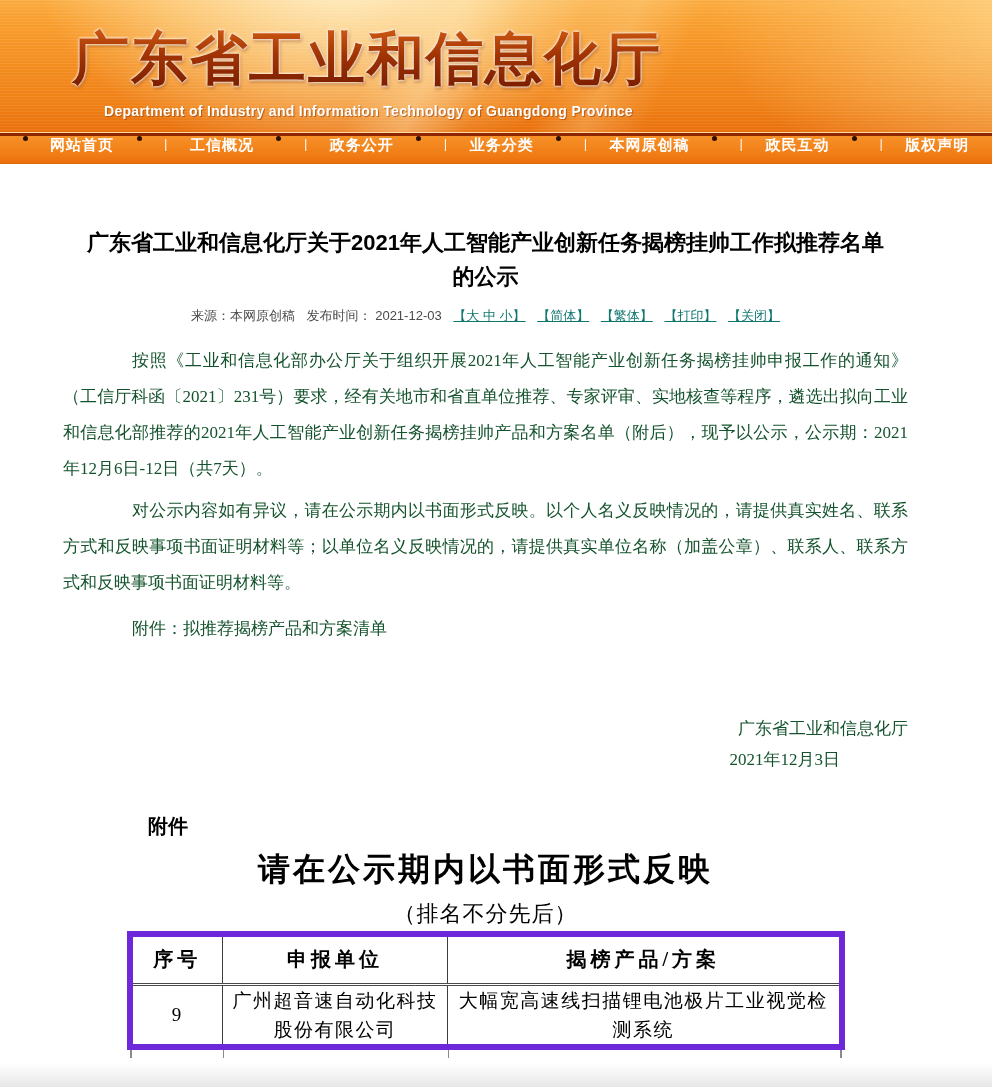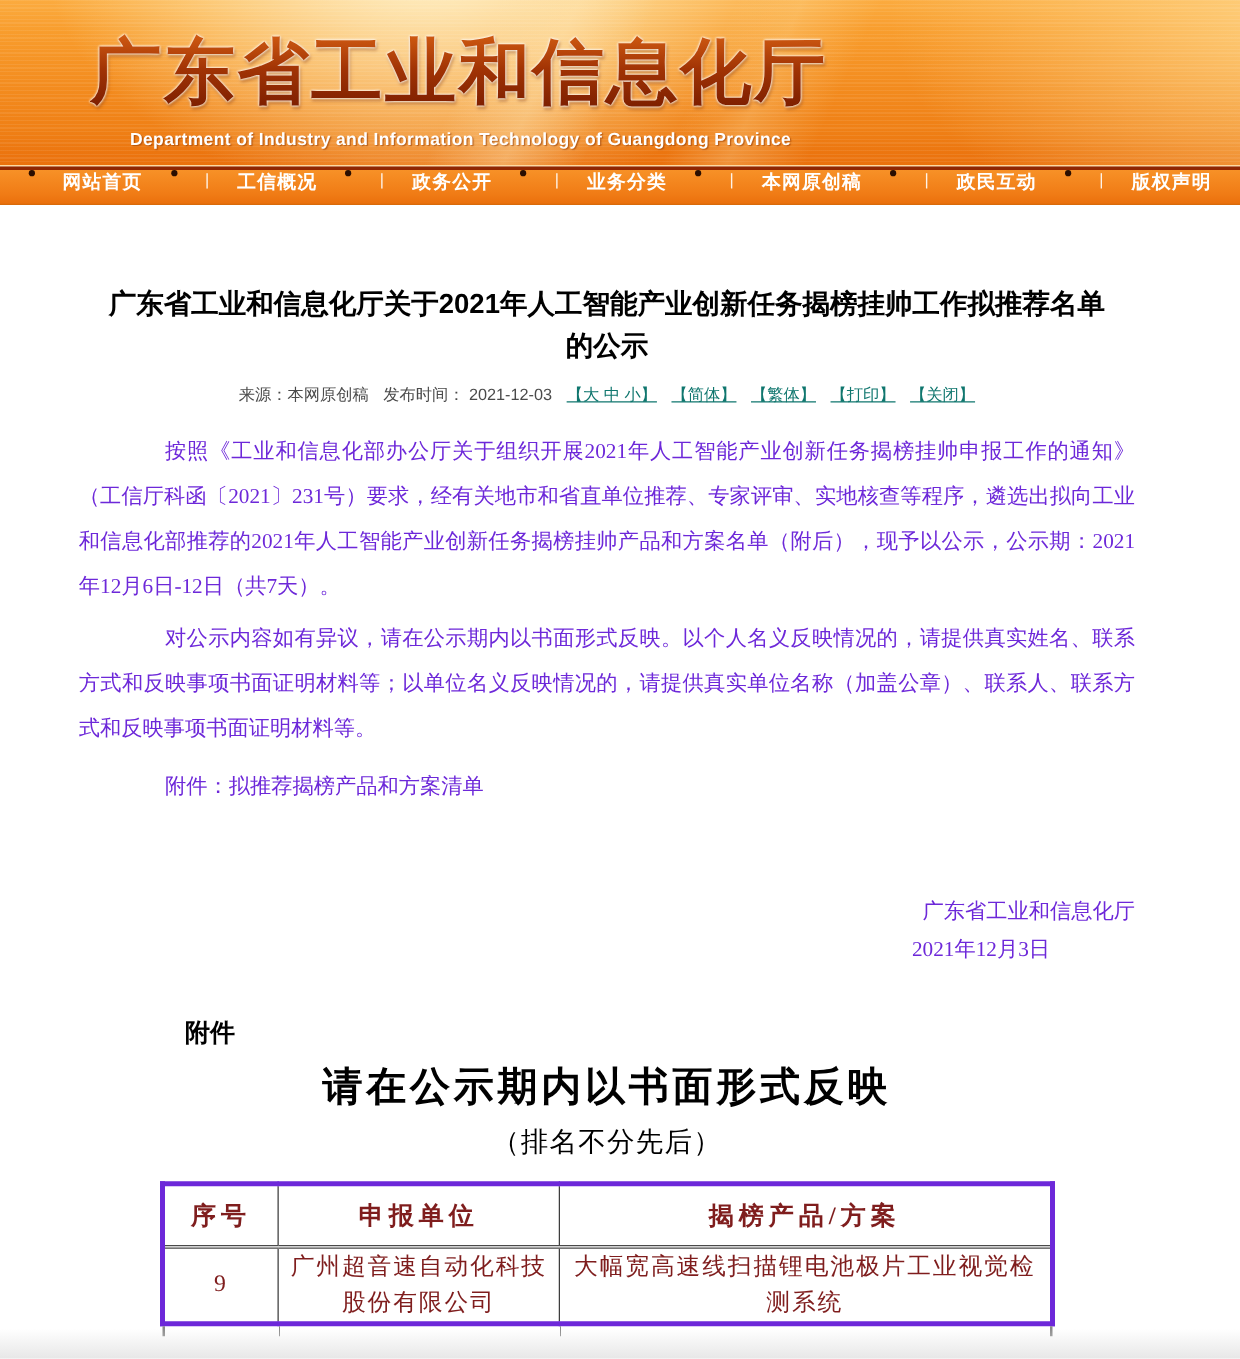--- a/index.html
+++ b/index.html
@@ -56,21 +56,21 @@
   .article-title {
     margin:62px 0 0; color:#000;
     font-size:22px; line-height:34px; font-weight:bold;
     text-align:center; white-space:pre-line;
   }
   .meta { margin-top:13px; text-align:center; font-size:13px; color:#4a4a4a; }
   .meta span { margin:0 4px; }
   .meta .ctl { color:#0f766e; cursor:pointer;text-decoration:underline; }
 
   .body-par, .attach-line, .sig-name, .sig-date {
-    font-family:"Liberation Serif","DejaVu Serif",serif; color:#6d28d9;
+    font-family:"Liberation Serif","DejaVu Serif",serif; color:#14532d;
   }
   .body-par { margin:0; font-size:17px; line-height:36px; text-align:justify; text-indent:69px; }
   .par-1 { margin-top:18px; }
   .par-2 { margin-top:6px; }
   .attach-line { margin-top:10px; font-size:17px; line-height:36px; text-indent:69px; }
   .sig-name { margin-top:70px; text-align:right; font-size:17px; }
   .sig-date { margin-top:8px; text-align:right; font-size:17px; padding-right:68px; }
 
   
   .attach-label { margin:42px 0 0 85px; font-size:20px; font-weight:bold; color:#000; }
@@ -78,23 +78,23 @@
     margin:8px 0 0; text-align:center; color:#000;
     font-family:"Liberation Serif","DejaVu Serif",serif;
     font-size:32px; font-weight:bold; letter-spacing:3px;
   }
   .attach-sub {
     margin-top:7px; text-align:center; color:#000;
     font-family:"Liberation Serif","DejaVu Serif",serif;
     font-size:22px; letter-spacing:1px;
   }
   table.listing {
-    width:712px; margin:16px auto 0; border-collapse:collapse; table-layout:fixed;
-    font-family:"Liberation Serif","DejaVu Serif",serif; color:#7f1d1d;
-    border:4px solid #6d28d9;
+    width:712px; margin:2px auto 0; border-collapse:collapse; table-layout:fixed;
+    font-family:"Liberation Serif","DejaVu Serif",serif; color:#000000;
+    border:6px solid #6d28d9;
   }
   table.listing th {
     border:1px solid #3d3d3d; border-bottom:3px double #4a4a4a;
     height:50px; font-size:20px; font-weight:bold; letter-spacing:4px; text-align:center;
   }
   table.listing td {
     border:1px solid #3d3d3d; border-bottom:2px solid #3d3d3d;
     height:58px; padding:0 8px; font-size:19px; letter-spacing:1.5px;
     line-height:29px; text-align:center; vertical-align:middle;
   }

